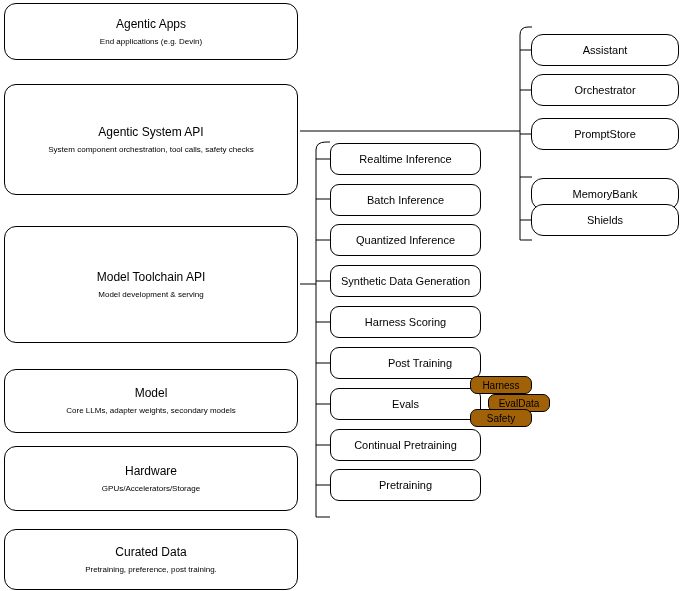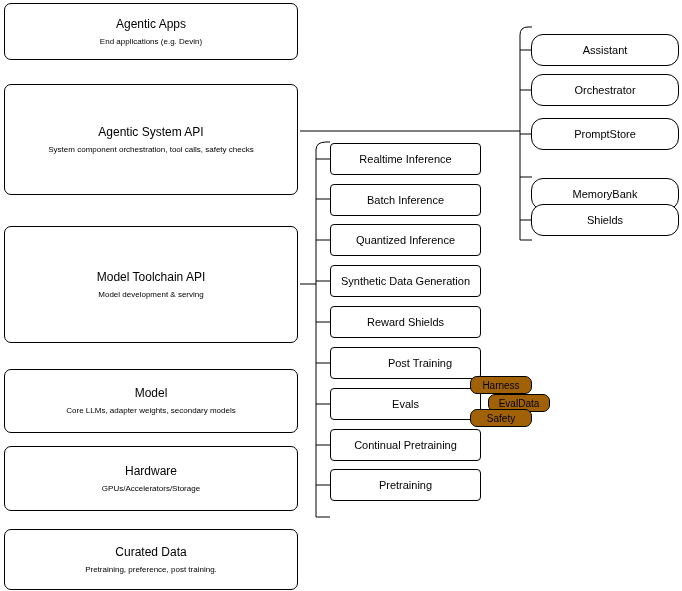--- a/index.html
+++ b/index.html
@@ -31,27 +31,27 @@
   .box .title {
     font-size: 12px;
     line-height: 15px;
   }
   .box .subtitle {
     font-size: 8px;
     line-height: 11px;
     margin-top: 4px;
   }
   .stack-box {
-    border-radius: 7px;
+    border-radius: 12px;
   }
   .stack-box .title {
     font-size: 12px;
   }
   .mid-box {
-    border-radius: 4px;
+    border-radius: 9px;
   }
   .mid-box .title {
     font-size: 11px;
   }
   .right-box {
     border-radius: 12px;
   }
   .right-box .title {
     font-size: 11px;
   }
@@ -147,21 +147,21 @@
   <div class="box mid-box" style="left:330px; top:184px; width:151px; height:32px;">
     <div class="title">Batch Inference</div>
   </div>
   <div class="box mid-box" style="left:330px; top:224px; width:151px; height:32px;">
     <div class="title">Quantized Inference</div>
   </div>
   <div class="box mid-box" style="left:330px; top:265px; width:151px; height:32px;">
     <div class="title">Synthetic Data Generation</div>
   </div>
   <div class="box mid-box" style="left:330px; top:306px; width:151px; height:32px;">
-    <div class="title">Reward Shields</div>
+    <div class="title">Harness Scoring</div>
   </div>
   <div class="box mid-box" style="left:330px; top:347px; width:151px; height:32px;padding-left:29px;">
     <div class="title">Post Training</div>
   </div>
   <div class="box mid-box" style="left:330px; top:388px; width:151px; height:32px;">
     <div class="title">Evals</div>
   </div>
   <div class="box mid-box" style="left:330px; top:429px; width:151px; height:32px;">
     <div class="title">Continual Pretraining</div>
   </div>

